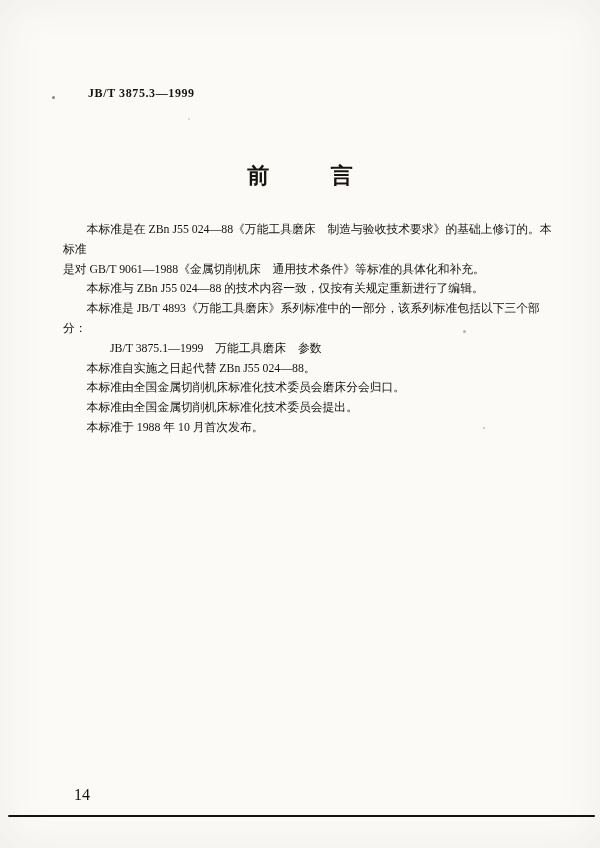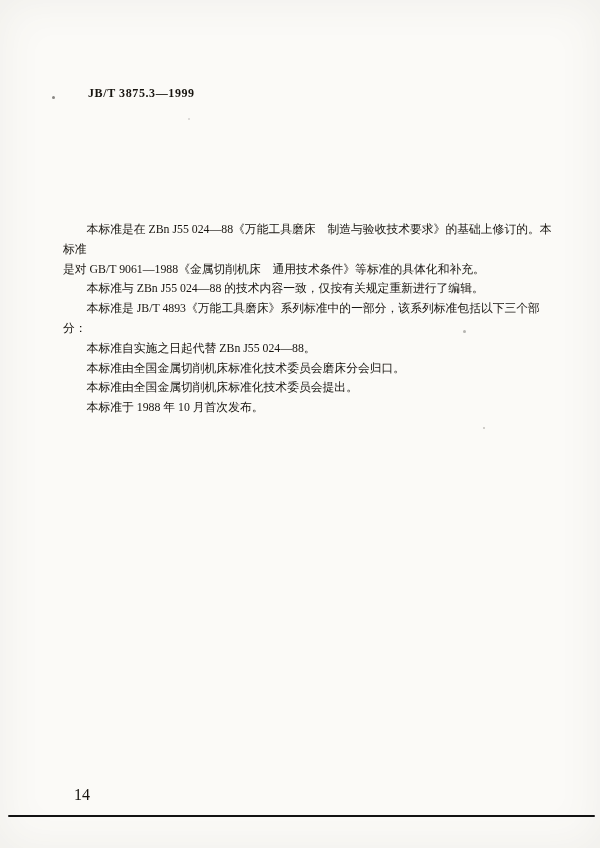--- a/index.html
+++ b/index.html
@@ -89,27 +89,29 @@
 
 <div class="page">
 
   <div class="speck s1"></div>
   <div class="speck s2"></div>
   <div class="speck s3"></div>
   <div class="speck s4"></div>
 
   <div class="header-code">JB/T 3875.3—1999</div>
 
+  <div class="doc-title">前　言</div>
 
   <div class="content">
     <div>
         <p class="para indent">本标准是在 ZBn J55 024—88《万能工具磨床　制造与验收技术要求》的基础上修订的。本标准
 是对 GB/T 9061—1988《金属切削机床　通用技术条件》等标准的具体化和补充。</p>
         <p class="para indent">本标准与 ZBn J55 024—88 的技术内容一致，仅按有关规定重新进行了编辑。</p>
         <p class="para indent">本标准是 JB/T 4893《万能工具磨床》系列标准中的一部分，该系列标准包括以下三个部分：</p>
+        <p class="para list">JB/T 3875.1—1999　万能工具磨床　参数</p>
         <p class="para indent">本标准自实施之日起代替 ZBn J55 024—88。</p>
         <p class="para indent">本标准由全国金属切削机床标准化技术委员会磨床分会归口。</p>
         <p class="para indent">本标准由全国金属切削机床标准化技术委员会提出。</p>
         <p class="para indent">本标准于 1988 年 10 月首次发布。</p>
       </div>
   </div>
 
   <div class="page-number">14</div>
 
   <div class="footer-rule"></div>

